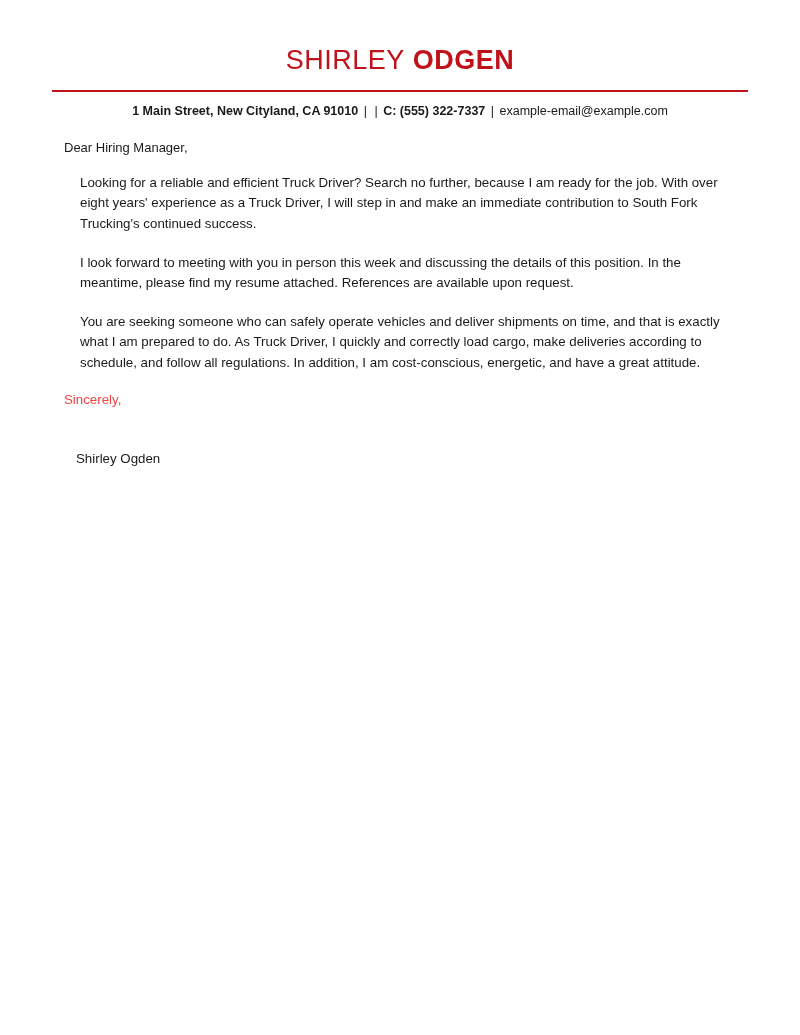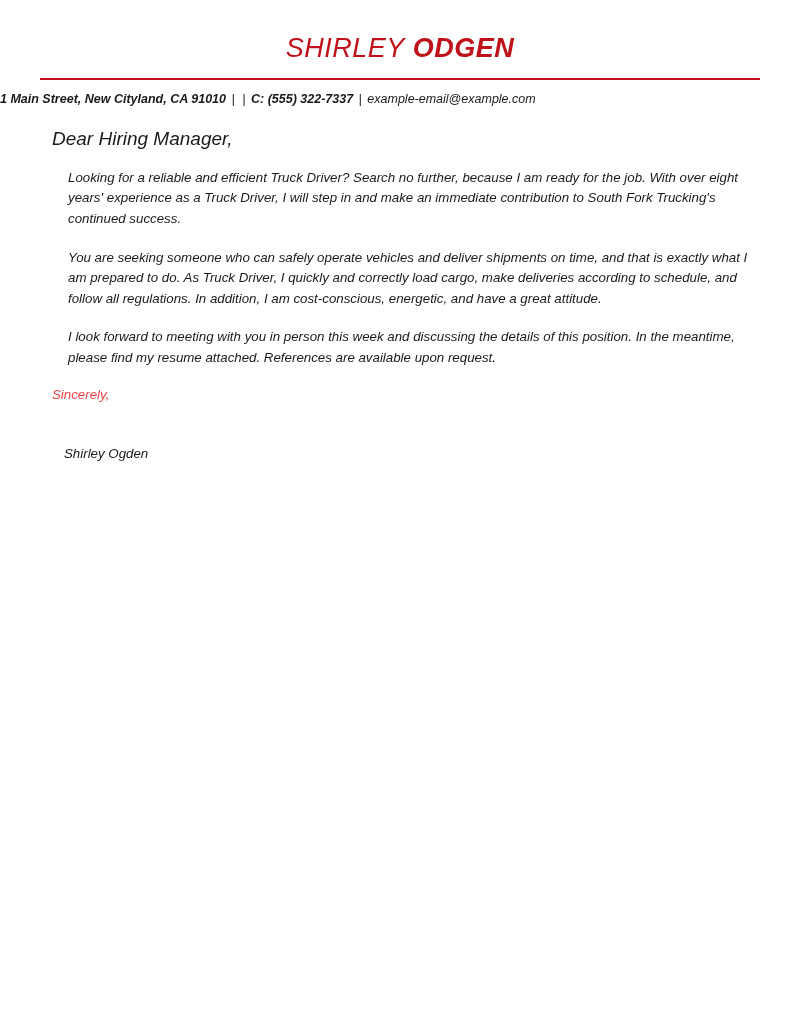--- a/index.html
+++ b/index.html
@@ -12,24 +12,23 @@
     height: 1035px;
     font-family: "Liberation Sans", sans-serif;
     color: #222222;
     position: relative;
     overflow: hidden;
   }
   .page {
     width: 800px;
     height: 733px;
     box-sizing: border-box;
-    padding: 0;
+    padding: 12px;
     background: #ffffff;
     position: relative;
-    font-style: italic;
   }
   .letter-header {
     padding-top: 34px;
     text-align: center;
   }
   .name-line {
     font-size: 27px;
     letter-spacing: 0.5px;
     line-height: 1.1;
     color: #c0121b;
@@ -41,40 +40,40 @@
   .name-last {
     font-weight: bold;
   }
   .header-rule {
     margin: 14px 40px 0 40px;
     border-top: 2px solid #c0121b;
     height: 0;
   }
   .contact-line {
     margin-top: 12px;
-    text-align: left;
+    text-align: center;
     font-size: 12.5px;
     color: #1a1a1a;
     font-weight: bold;
     white-space: nowrap;
   }
   .contact-sep {
     color: #1a1a1a;
     font-weight: normal;
     padding: 0 2px;
   }
   .contact-email {
     font-weight: normal;
   }
   .body-area {
     margin: 0 52px;
     padding-top: 22px;
   }
   .salutation {
-    font-size: 19px;
+    font-size: 13px;
     color: #1a1a1a;
     margin-bottom: 18px;
   }
   .para {
     font-size: 13.3px;
     line-height: 1.55;
     color: #1a1a1a;
     margin: 0 0 18px 16px;
     text-align: left;
   }
@@ -105,19 +104,19 @@
       <span class="contact-sep">|</span>
       <span>C: (555) 322-7337</span>
       <span class="contact-sep">|</span>
       <span class="contact-email">example-email@example.com</span>
     </div>
   </div>
 
   <div class="body-area">
     <div class="salutation">Dear Hiring Manager,</div>
     <p class="para">Looking for a reliable and efficient Truck Driver? Search no further, because I am ready for the job. With over eight years' experience as a Truck Driver, I will step in and make an immediate contribution to South Fork Trucking's continued success.</p>
+    <p class="para">I look forward to meeting with you in person this week and discussing the details of this position. In the meantime, please find my resume attached. References are available upon request.</p>
     <p class="para">You are seeking someone who can safely operate vehicles and deliver shipments on time, and that is exactly what I am prepared to do. As Truck Driver, I quickly and correctly load cargo, make deliveries according to schedule, and follow all regulations. In addition, I am cost-conscious, energetic, and have a great attitude.</p>
-    <p class="para">I look forward to meeting with you in person this week and discussing the details of this position. In the meantime, please find my resume attached. References are available upon request.</p>
     <p class="closing">Sincerely,</p>
     <p class="signature">Shirley Ogden</p>
   </div>
 
 </div>
 
 </body></html>

